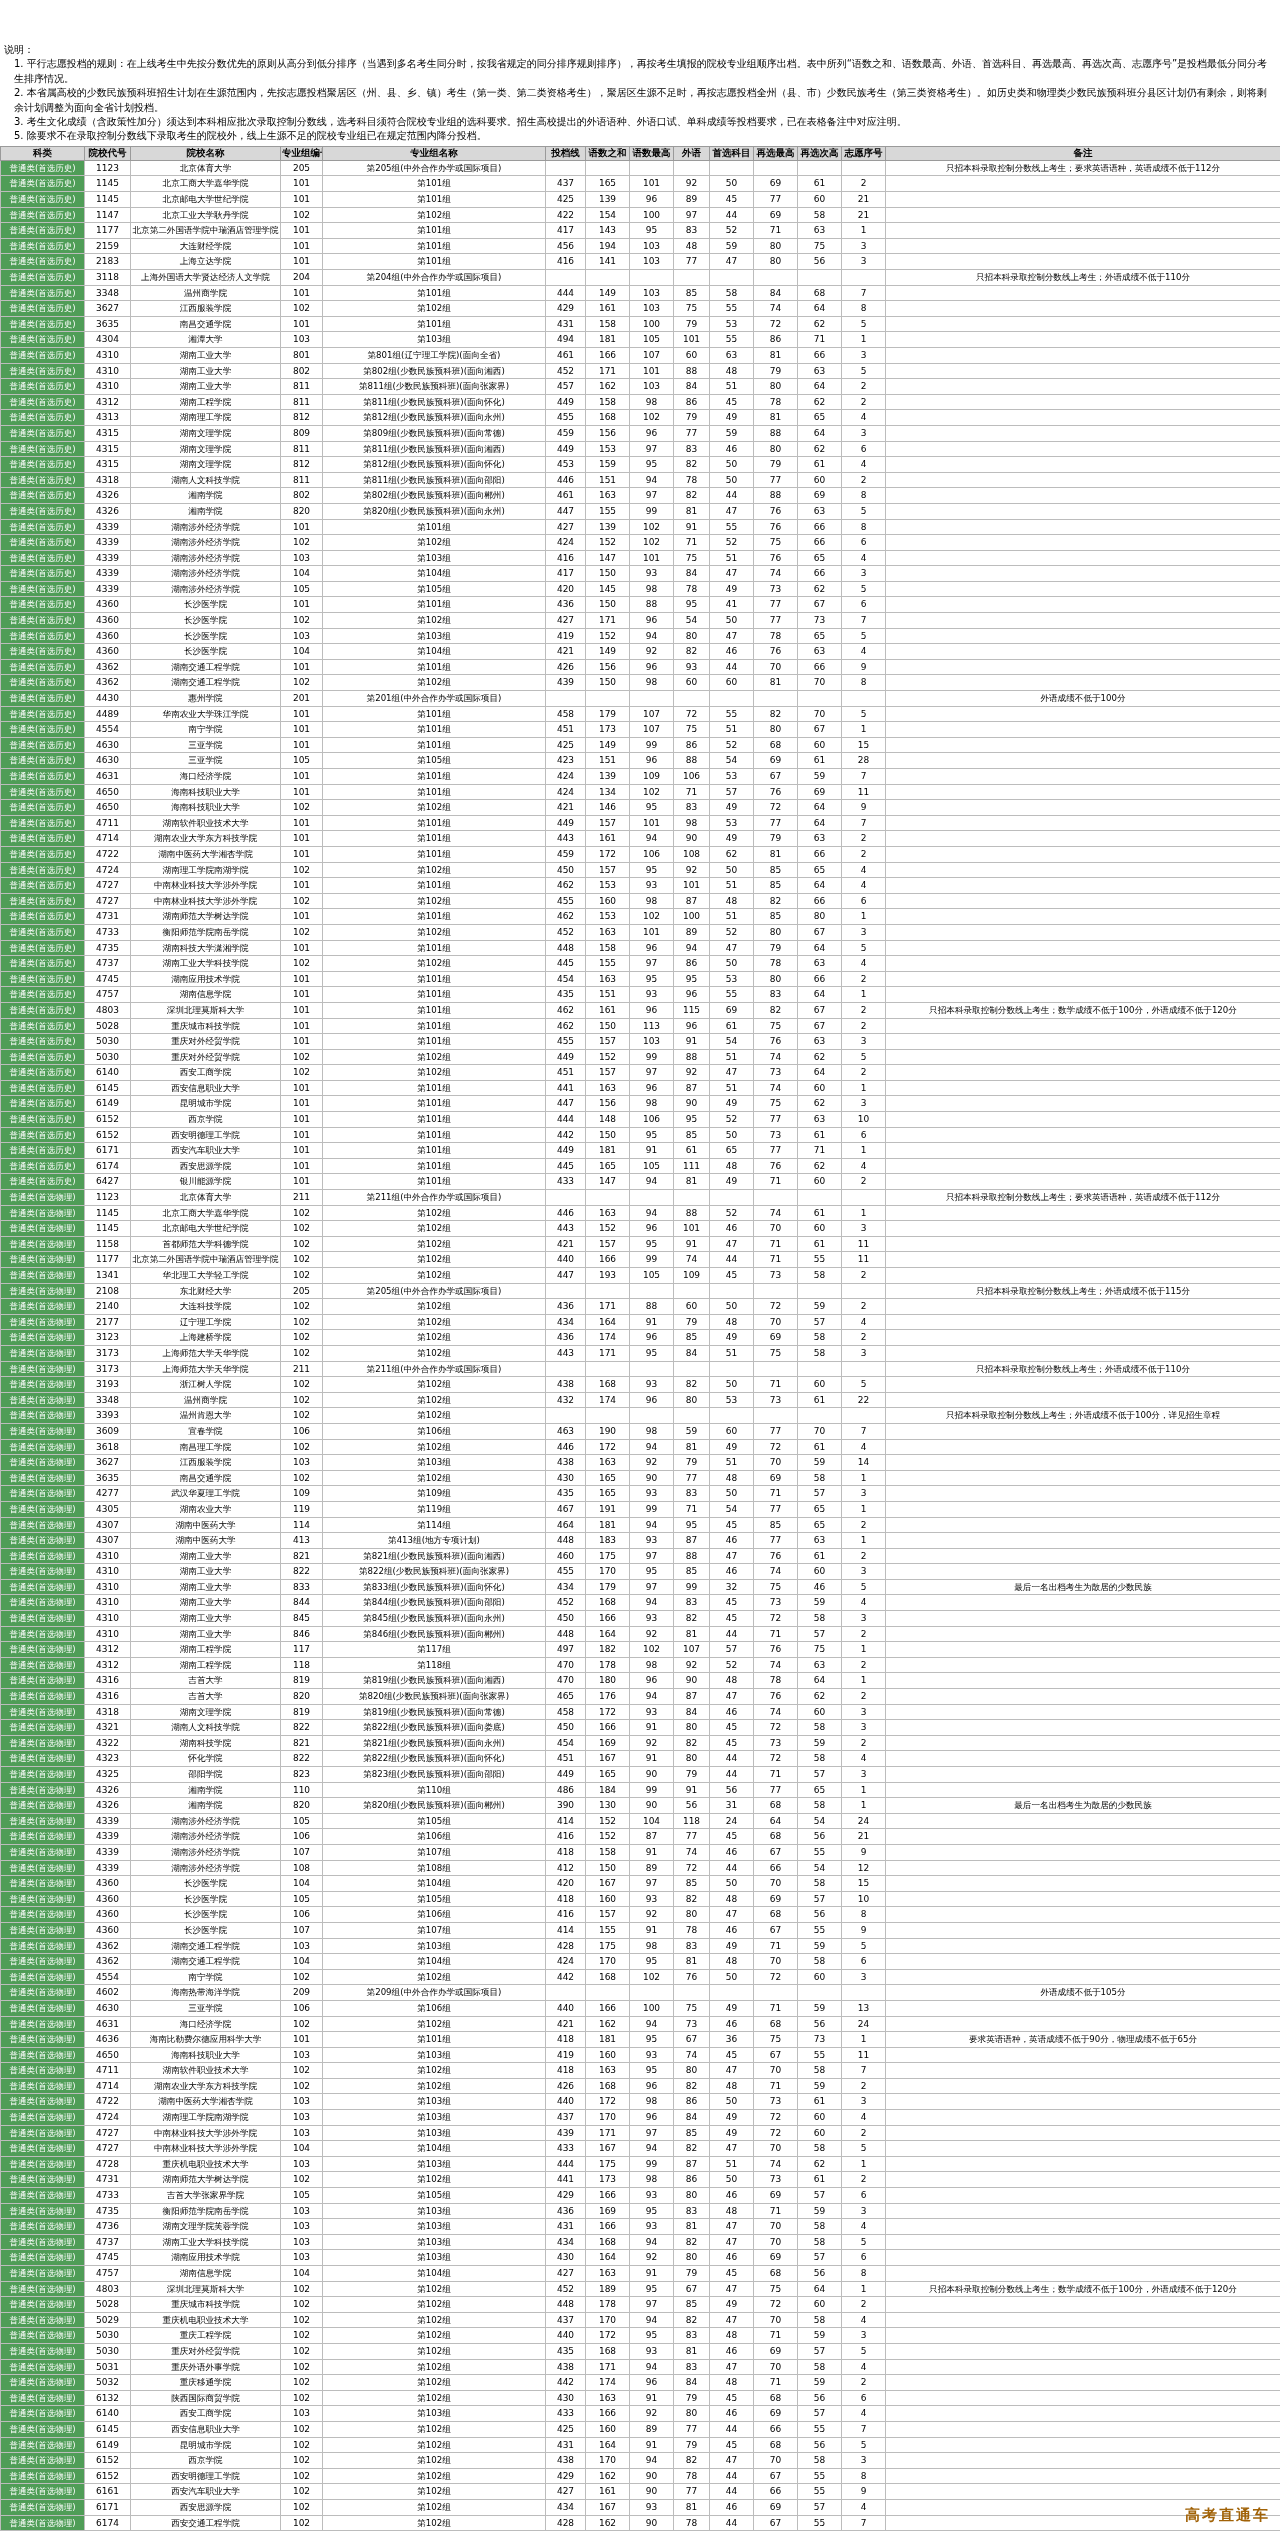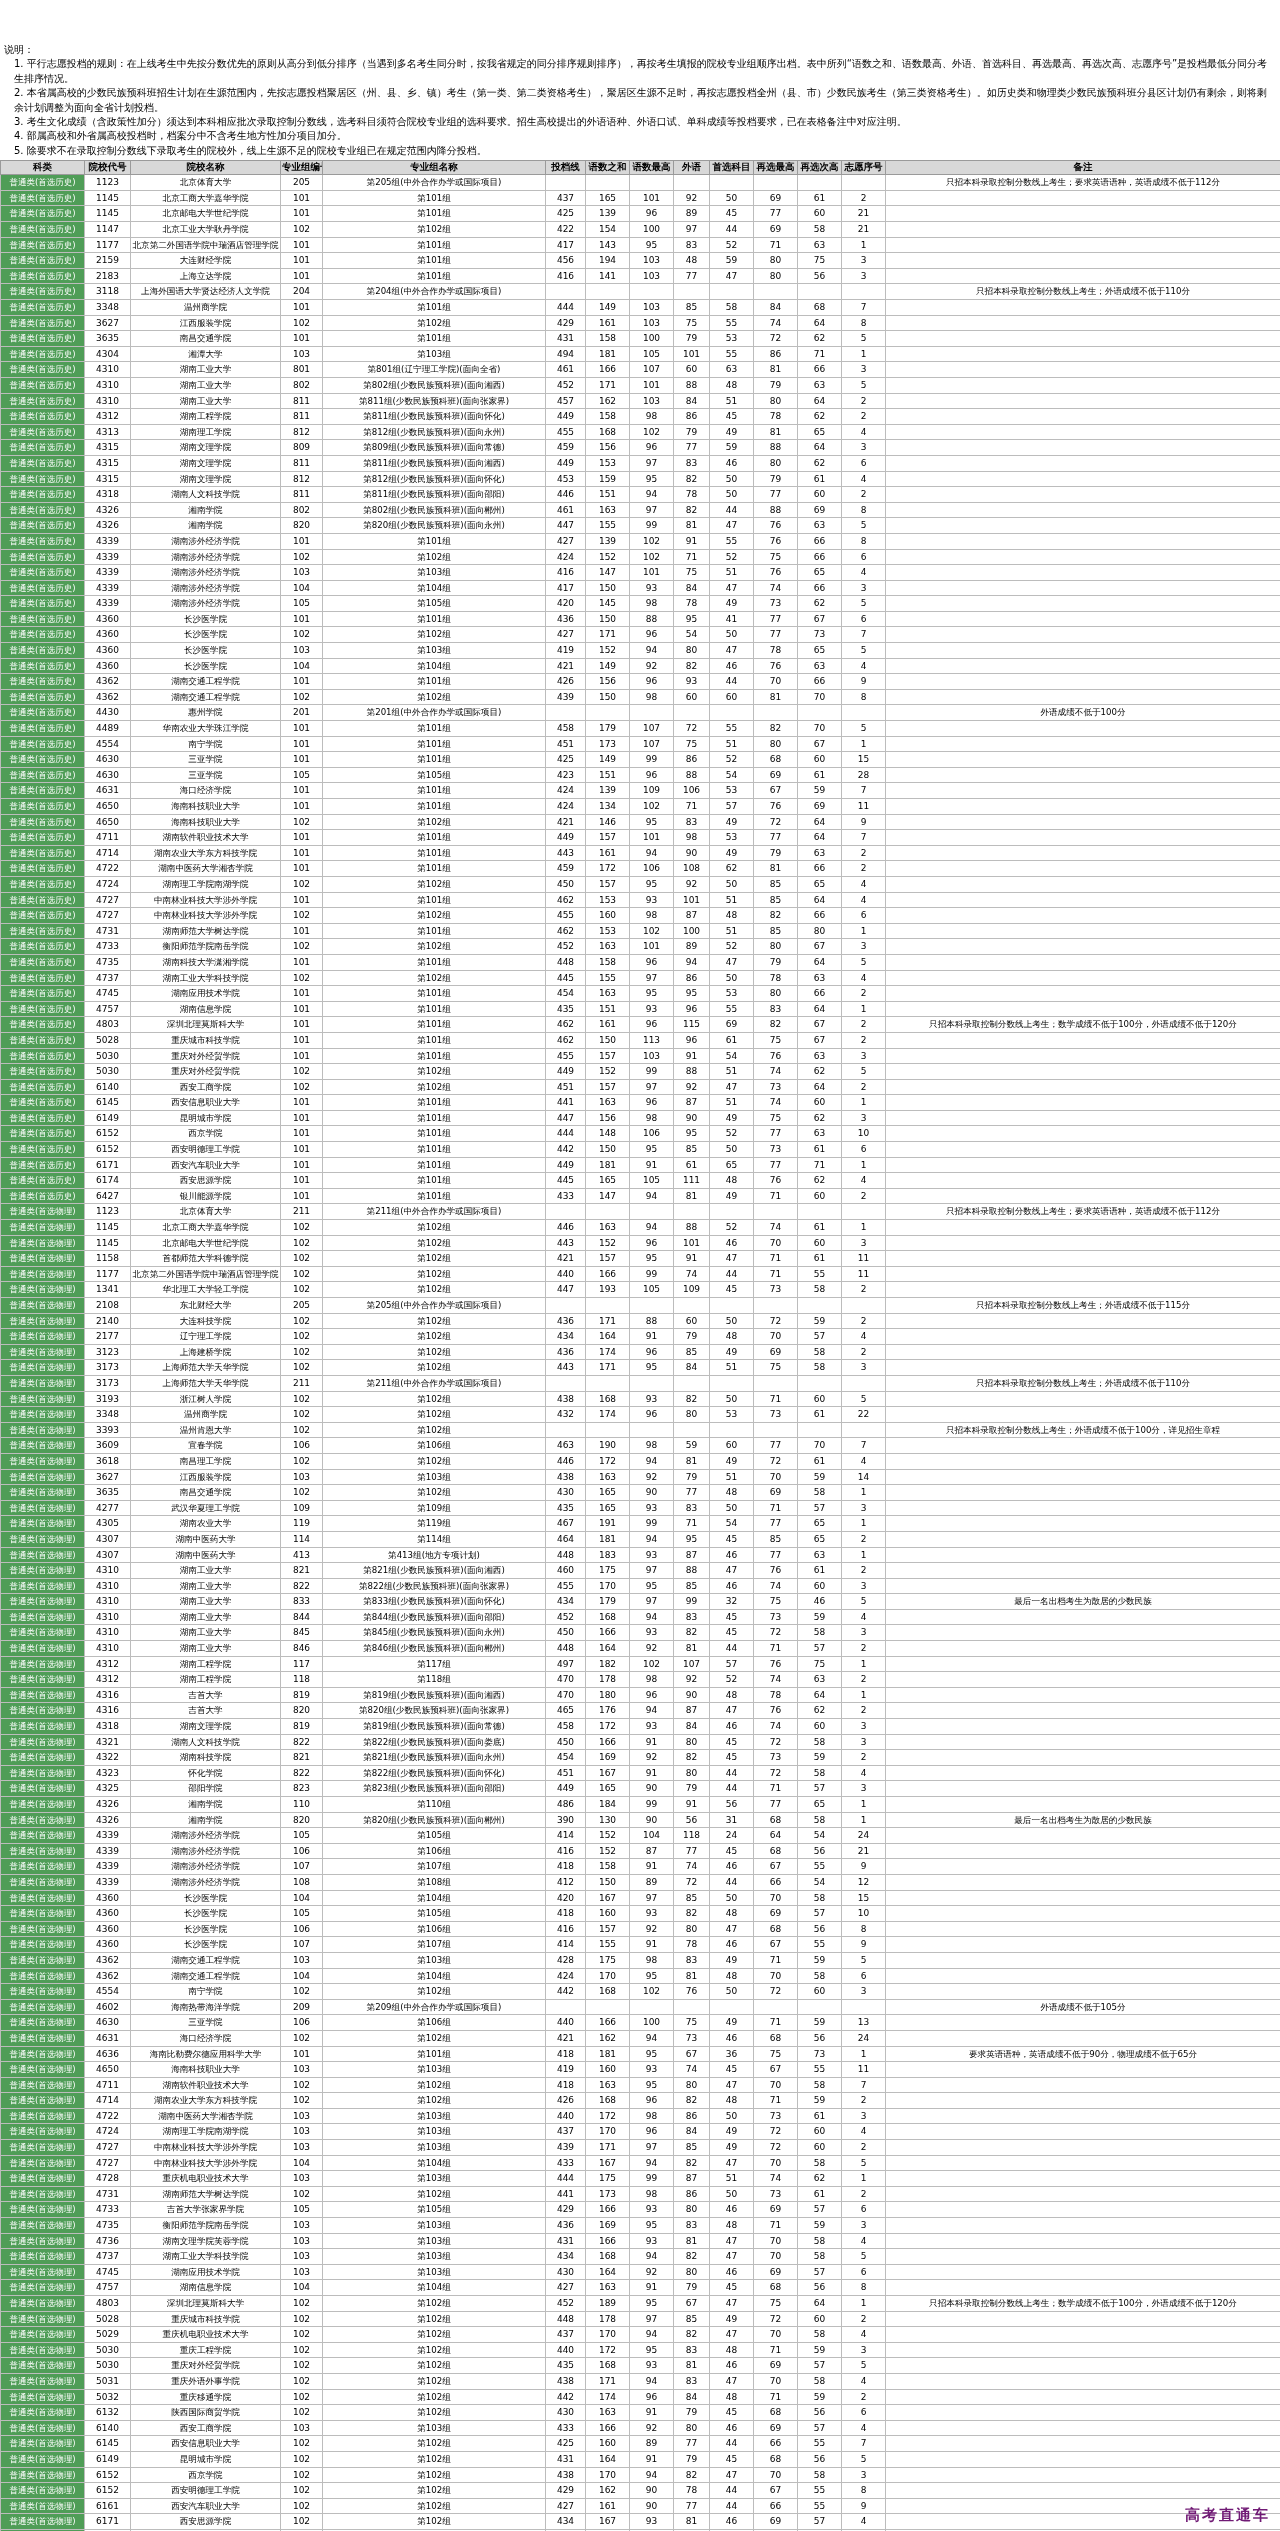--- a/index.html
+++ b/index.html
@@ -22,33 +22,32 @@
   }
   table.scores td {
     border:1px solid #bcbcbc; height:14.6px; line-height:14.6px;
     padding:0 1px; text-align:center; white-space:nowrap; overflow:hidden;
   }
   td.c0 { background:#4f9d57; color:#ffffff; font-size:8.5px; }
   td.c2 { font-size:8.6px; }
   td.c4 { font-size:8.6px; }
   td.c13 { font-size:8.6px; text-align:left; padding-left:3px; }
   .watermark {
-    position:absolute; right:10px; bottom:6px; color:#701a75;
+    position:absolute; right:10px; bottom:6px; color:#a16207;
     font-size:15px; font-weight:bold; letter-spacing:2px;
   }
 </style>
 </head>
 <body>
 
 <div class="notes">
   <div class="note-title">说明：</div>
   <div class="note-line">1. 平行志愿投档的规则：在上线考生中先按分数优先的原则从高分到低分排序（当遇到多名考生同分时，按我省规定的同分排序规则排序），再按考生填报的院校专业组顺序出档。表中所列“语数之和、语数最高、外语、首选科目、再选最高、再选次高、志愿序号”是投档最低分同分考生排序情况。</div>
   <div class="note-line">2. 本省属高校的少数民族预科班招生计划在生源范围内，先按志愿投档聚居区（州、县、乡、镇）考生（第一类、第二类资格考生），聚居区生源不足时，再按志愿投档全州（县、市）少数民族考生（第三类资格考生）。如历史类和物理类少数民族预科班分县区计划仍有剩余，则将剩余计划调整为面向全省计划投档。</div>
   <div class="note-line">3. 考生文化成绩（含政策性加分）须达到本科相应批次录取控制分数线，选考科目须符合院校专业组的选科要求。招生高校提出的外语语种、外语口试、单科成绩等投档要求，已在表格备注中对应注明。</div>
-  <div class="note-line">4. 部属高校和外省属高校投档时，档案分中不含考生地方性加分项目加分。</div>
   <div class="note-line">5. 除要求不在录取控制分数线下录取考生的院校外，线上生源不足的院校专业组已在规定范围内降分投档。</div>
 </div>
 
 <table class="scores">
   <colgroup>
       <col style="width: 84px;">
       <col style="width: 46px;">
       <col style="width: 150px;">
       <col style="width: 42px;">
       <col style="width: 223px;">

